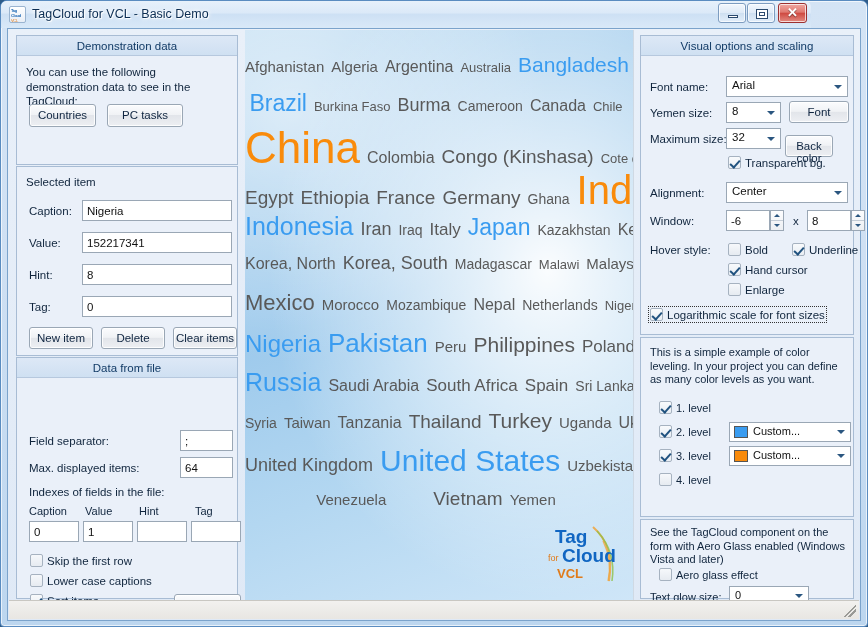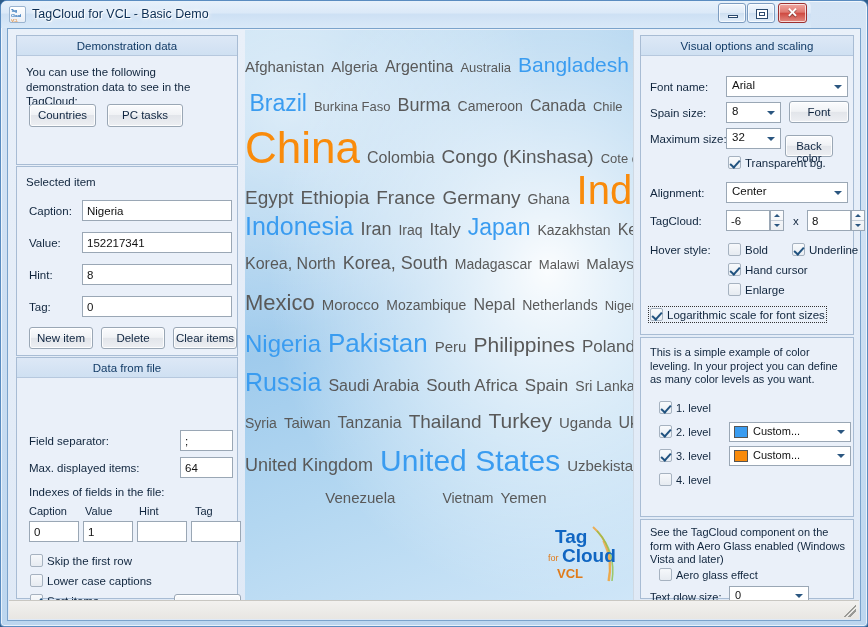--- a/index.html
+++ b/index.html
@@ -290,21 +290,21 @@
           <div class="cloudrow" style="top: 60px;"><span class="tag c2" style="font-size: 23px; line-height: 27px; margin-right: 7px;">Brazil</span><span class="tag c1" style="font-size: 13px; line-height: 17px; margin-right: 7px;">Burkina Faso</span><span class="tag c1" style="font-size: 18px; line-height: 22px; margin-right: 7px;">Burma</span><span class="tag c1" style="font-size: 14px; line-height: 18px; margin-right: 7px;">Cameroon</span><span class="tag c1" style="font-size: 16px; line-height: 20px; margin-right: 7px;">Canada</span><span class="tag c1" style="font-size: 13px; line-height: 17px; margin-right: 7px;">Chile</span></div>
           <div class="cloudrow" style="top: 94px;"><span class="tag c3" style="font-size: 44px; line-height: 48px; margin-right: 7px;">China</span><span class="tag c1" style="font-size: 16px; line-height: 20px; margin-right: 7px;">Colombia</span><span class="tag c1" style="font-size: 19px; line-height: 23px; margin-right: 7px;">Congo (Kinshasa)</span><span class="tag c1" style="font-size: 13px; line-height: 17px; margin-right: 7px;">Cote d'Ivoire</span></div>
           <div class="cloudrow" style="top: 138px;"><span class="tag c1" style="font-size: 19px; line-height: 23px; margin-right: 7px;">Egypt</span><span class="tag c1" style="font-size: 19px; line-height: 23px; margin-right: 7px;">Ethiopia</span><span class="tag c1" style="font-size: 19px; line-height: 23px; margin-right: 7px;">France</span><span class="tag c1" style="font-size: 19px; line-height: 23px; margin-right: 7px;">Germany</span><span class="tag c1" style="font-size: 14px; line-height: 18px; margin-right: 7px;">Ghana</span><span class="tag c3" style="font-size: 40px; line-height: 44px; margin-right: 7px;">India</span></div>
           <div class="cloudrow" style="top: 182px;"><span class="tag c2" style="font-size: 25px; line-height: 29px; margin-right: 7px;">Indonesia</span><span class="tag c1" style="font-size: 18px; line-height: 22px; margin-right: 7px;">Iran</span><span class="tag c1" style="font-size: 14px; line-height: 18px; margin-right: 7px;">Iraq</span><span class="tag c1" style="font-size: 17px; line-height: 21px; margin-right: 7px;">Italy</span><span class="tag c2" style="font-size: 23px; line-height: 27px; margin-right: 7px;">Japan</span><span class="tag c1" style="font-size: 14px; line-height: 18px; margin-right: 7px;">Kazakhstan</span><span class="tag c1" style="font-size: 16px; line-height: 20px; margin-right: 7px;">Kenya</span></div>
           <div class="cloudrow" style="top: 222px;"><span class="tag c1" style="font-size: 16px; line-height: 20px; margin-right: 7px;">Korea, North</span><span class="tag c1" style="font-size: 18px; line-height: 22px; margin-right: 7px;">Korea, South</span><span class="tag c1" style="font-size: 14px; line-height: 18px; margin-right: 7px;">Madagascar</span><span class="tag c1" style="font-size: 13px; line-height: 17px; margin-right: 7px;">Malawi</span><span class="tag c1" style="font-size: 15px; line-height: 19px; margin-right: 7px;">Malaysia</span></div>
           <div class="cloudrow" style="top: 260px;"><span class="tag c1" style="font-size: 22px; line-height: 26px; margin-right: 7px;">Mexico</span><span class="tag c1" style="font-size: 15px; line-height: 19px; margin-right: 7px;">Morocco</span><span class="tag c1" style="font-size: 14px; line-height: 18px; margin-right: 7px;">Mozambique</span><span class="tag c1" style="font-size: 16px; line-height: 20px; margin-right: 7px;">Nepal</span><span class="tag c1" style="font-size: 14px; line-height: 18px; margin-right: 7px;">Netherlands</span><span class="tag c1" style="font-size: 13px; line-height: 17px; margin-right: 7px;">Niger</span></div>
           <div class="cloudrow" style="top: 298px;"><span class="tag c2" style="font-size: 24px; line-height: 28px; margin-right: 7px;">Nigeria</span><span class="tag c2" style="font-size: 26px; line-height: 30px; margin-right: 7px;">Pakistan</span><span class="tag c1" style="font-size: 15px; line-height: 19px; margin-right: 7px;">Peru</span><span class="tag c1" style="font-size: 21px; line-height: 25px; margin-right: 7px;">Philippines</span><span class="tag c1" style="font-size: 17px; line-height: 21px; margin-right: 7px;">Poland</span></div>
           <div class="cloudrow" style="top: 338px;"><span class="tag c2" style="font-size: 25px; line-height: 29px; margin-right: 7px;">Russia</span><span class="tag c1" style="font-size: 16px; line-height: 20px; margin-right: 7px;">Saudi Arabia</span><span class="tag c1" style="font-size: 17px; line-height: 21px; margin-right: 7px;">South Africa</span><span class="tag c1" style="font-size: 17px; line-height: 21px; margin-right: 7px;">Spain</span><span class="tag c1" style="font-size: 14px; line-height: 18px; margin-right: 7px;">Sri Lanka</span></div>
           <div class="cloudrow" style="top: 378px;"><span class="tag c1" style="font-size: 14px; line-height: 18px; margin-right: 7px;">Syria</span><span class="tag c1" style="font-size: 15px; line-height: 19px; margin-right: 7px;">Taiwan</span><span class="tag c1" style="font-size: 16px; line-height: 20px; margin-right: 7px;">Tanzania</span><span class="tag c1" style="font-size: 19px; line-height: 23px; margin-right: 7px;">Thailand</span><span class="tag c1" style="font-size: 21px; line-height: 25px; margin-right: 7px;">Turkey</span><span class="tag c1" style="font-size: 15px; line-height: 19px; margin-right: 7px;">Uganda</span><span class="tag c1" style="font-size: 16px; line-height: 20px; margin-right: 7px;">Ukraine</span></div>
           <div class="cloudrow" style="top: 414px;"><span class="tag c1" style="font-size: 18px; line-height: 22px; margin-right: 7px;">United Kingdom</span><span class="tag c2" style="font-size: 30px; line-height: 34px; margin-right: 7px;">United States</span><span class="tag c1" style="font-size: 15px; line-height: 19px; margin-right: 7px;">Uzbekistan</span></div>
-          <div class="cloudrow" style="top: 457px;"><span class="tag c1" style="font-size: 15px; line-height: 19px; margin-right: 7px;">Venezuela</span><span class="tag c1" style="font-size: 14px; line-height: 23px; margin-right: 7px; margin-left: 40px;">Vietnam</span><span class="tag c1" style="font-size: 15px; line-height: 19px; margin-right: 7px;">Yemen</span></div>
+          <div class="cloudrow" style="top: 457px;"><span class="tag c1" style="font-size: 15px; line-height: 19px; margin-right: 7px;">Venezuela</span><span class="tag c1" style="font-size: 19px; line-height: 23px; margin-right: 7px; margin-left: 40px;">Vietnam</span><span class="tag c1" style="font-size: 15px; line-height: 19px; margin-right: 7px;">Yemen</span></div>
         </div>
       <svg id="cloud-logo" viewBox="0 0 76 62">
         <path d="M46 4 C60 16, 66 34, 62 58" stroke="#f0a33a" stroke-width="2" fill="none" opacity=".85"></path>
         <path d="M50 8 C63 22, 68 38, 65 58" stroke="#8fc04a" stroke-width="1.6" fill="none" opacity=".8"></path>
         <path d="M56 18 C62 30, 64 44, 61 58" stroke="#f0a33a" stroke-width="1.3" fill="none" opacity=".75"></path>
         <text x="8" y="20" font-family="Liberation Sans, sans-serif" font-size="19" font-weight="bold" fill="#1166c2">Tag</text>
         <text x="1" y="38" font-family="Liberation Sans, sans-serif" font-size="9" fill="#e07b1a">for</text>
         <text x="15" y="39" font-family="Liberation Sans, sans-serif" font-size="19" font-weight="bold" fill="#1166c2">Cloud</text>
         <text x="10" y="55" font-family="Liberation Sans, sans-serif" font-size="13" font-weight="bold" fill="#e07b1a">VCL</text>
       </svg>
@@ -313,21 +313,21 @@
     <div class="panel" style="left:632px; top:6px; width:214px; height:300px;">
       <div class="panel-head">Visual options and scaling</div>
       <div class="panel-body" style="height:278px;">
 
         <div class="lbl" style="position:absolute; left:9px; top:25px;">Font name:</div>
         <div class="combo" style="left:85px; top:20px; width:122px; height:21px;">
           <span class="val">Arial</span>
           <span class="arrow"></span>
         </div>
 
-        <div class="lbl" style="position:absolute; left:9px; top:51px;">Spain size:</div>
+        <div class="lbl" style="position:absolute; left:9px; top:51px;">Yemen size:</div>
         <div class="combo" style="left:85px; top:46px; width:55px; height:21px;">
           <span class="val">8</span>
           <span class="arrow"></span>
         </div>
         <div class="btn" style="position:absolute; left:148px; top:45px; width:60px; height:22px;">Font</div>
 
         <div class="lbl" style="position:absolute; left:9px; top:77px;">Maximum size:</div>
         <div class="combo" style="left:85px; top:72px; width:55px; height:21px;">
           <span class="val">32</span>
           <span class="arrow"></span>
@@ -337,21 +337,21 @@
         <div class="chk on" style="left:87px; top:100px;">
           <span class="box"></span><span>Transparent bg.</span>
         </div>
 
         <div class="lbl" style="position:absolute; left:9px; top:131px;">Alignment:</div>
         <div class="combo" style="left:85px; top:126px; width:122px; height:21px;">
           <span class="val">Center</span>
           <span class="arrow"></span>
         </div>
 
-        <div class="lbl" style="position:absolute; left:9px; top:159px;">TagCloud:</div>
+        <div class="lbl" style="position:absolute; left:9px; top:159px;">Window:</div>
         <input class="inp" style="position: absolute; left: 85px; top: 154px; width: 44px; height: 21px;" value="-6">
         <div class="spin" style="left:129px; top:154px; height:21px;">
           <div class="up"></div>
             <div class="dn"></div>
         </div>
         <div class="lbl" style="position:absolute; left:152px; top:159px;">x</div>
         <input class="inp" style="position: absolute; left: 166px; top: 154px; width: 44px; height: 21px;" value="8">
         <div class="spin" style="left:210px; top:154px; height:21px;">
           <div class="up"></div>
             <div class="dn"></div>

